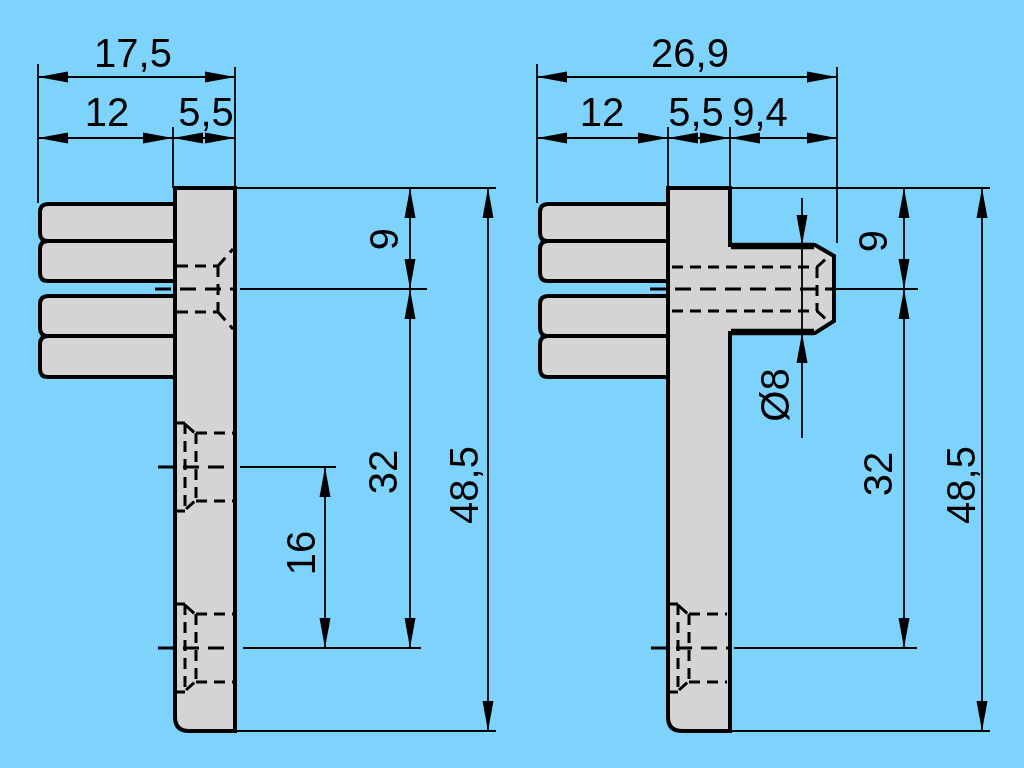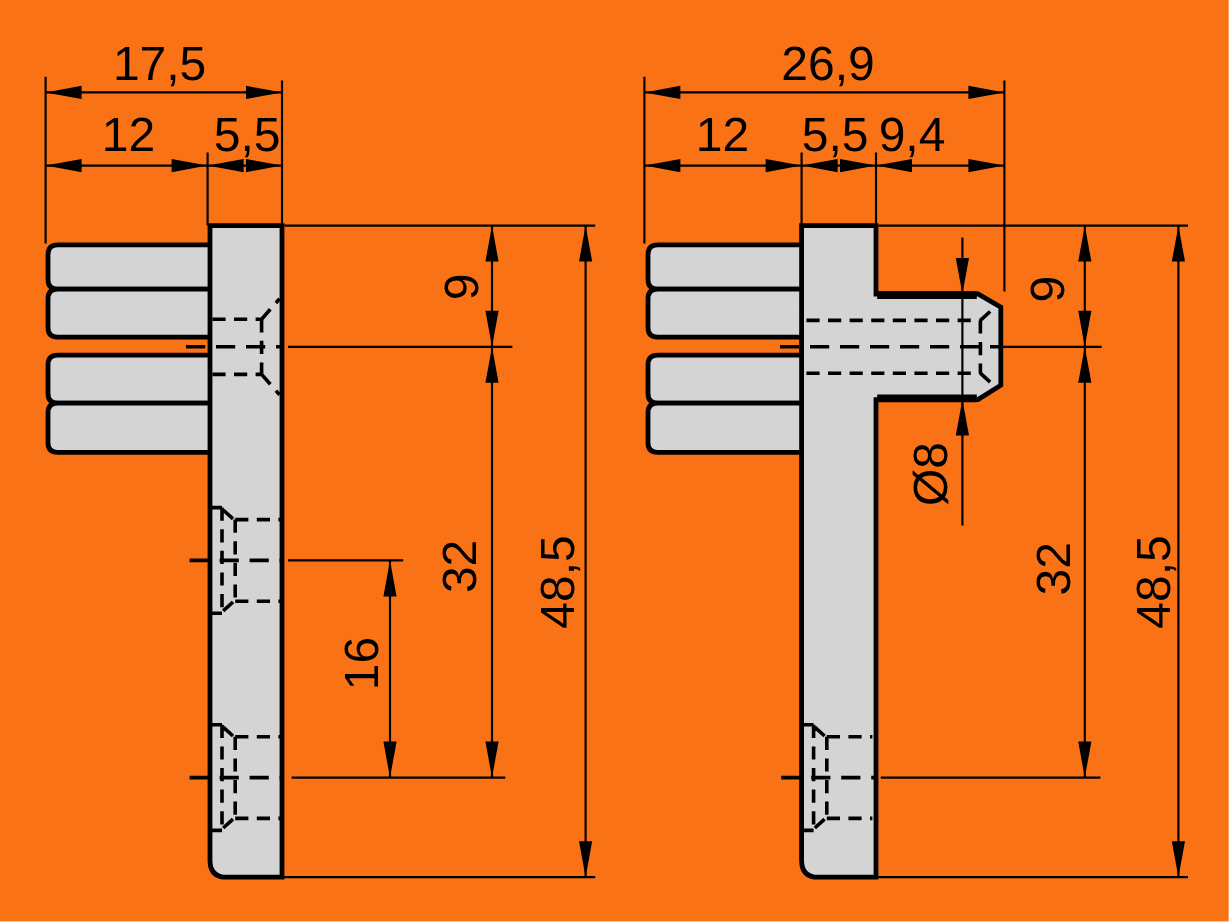--- a/index.html
+++ b/index.html
@@ -1,16 +1,16 @@
 <!DOCTYPE html>
 <html><head>
 <meta charset="utf-8">
 <style>
   html,body{margin:0;padding:0;background:#ffffff;}
-  .stage{position:relative;width:1024px;height:768px;background:#f97316;overflow:hidden;}
+  .stage{position:relative;width:1024px;height:768px;background:#7dd3fc;overflow:hidden;}
   svg{display:block;}
   svg text{
     font-family:"Liberation Sans", sans-serif;
     font-size:40px;
     fill:#000000;
   }
   .part{stroke:#000000;stroke-width:4;stroke-linejoin:miter;}
   .thickedge{stroke:#000000;stroke-width:6.5;fill:none;}
   .thin{stroke:#000000;stroke-width:1.8;fill:none;}
   .dash{stroke:#000000;stroke-width:3;fill:none;stroke-dasharray:11 7;}

